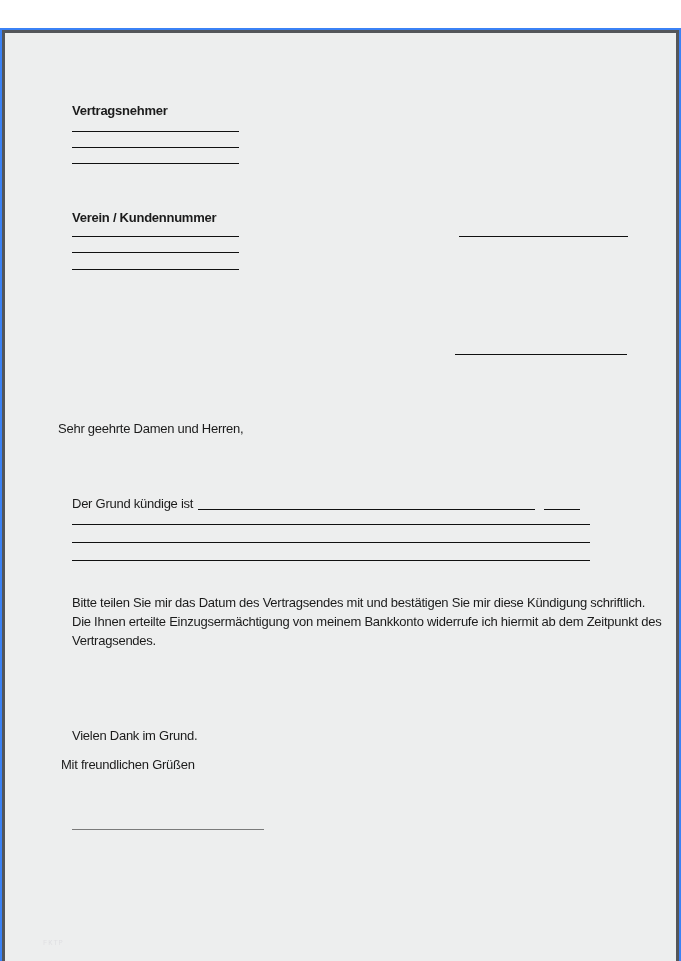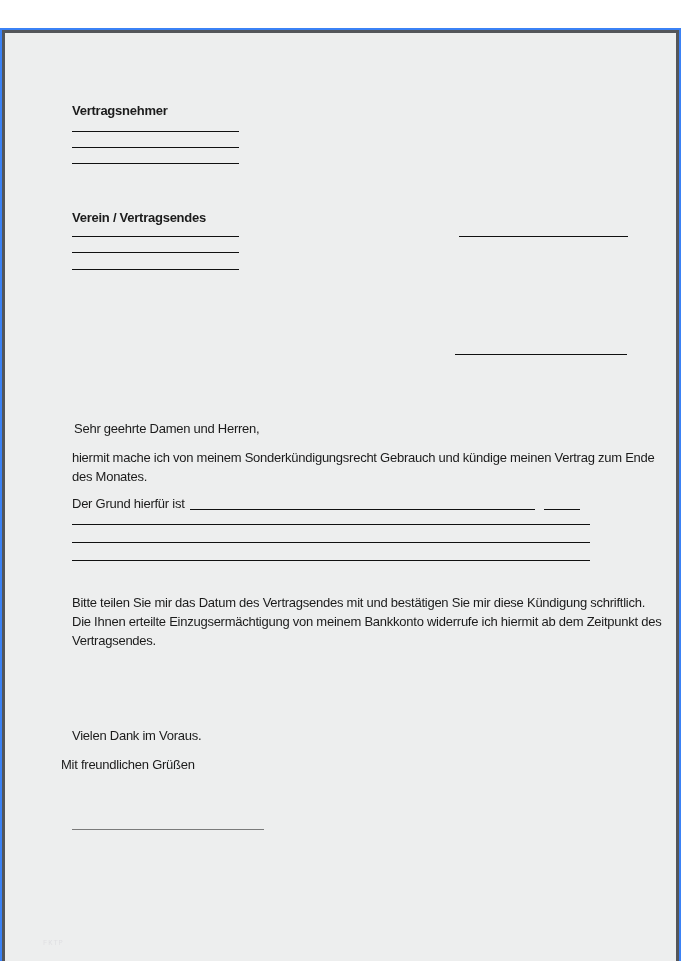--- a/index.html
+++ b/index.html
@@ -74,48 +74,46 @@
 <body>
 
 <div class="page-frame">
   <div class="page">
 
     <div class="txt bold" style="left:67px;top:68px">Vertragsnehmer</div>
     <div class="rule" style="left:67px;top:98px;width:167px"></div>
     <div class="rule" style="left:67px;top:114px;width:167px"></div>
     <div class="rule" style="left:67px;top:130px;width:167px"></div>
 
-    <div class="txt bold" style="left:67px;top:175px">Verein / Vertragsendes</div>
+    <div class="txt bold" style="left:67px;top:175px">Verein / Kundennummer</div>
     <div class="rule" style="left:67px;top:203px;width:167px"></div>
     <div class="rule" style="left:67px;top:219px;width:167px"></div>
     <div class="rule" style="left:67px;top:236px;width:167px"></div>
 
     <div class="rule" style="left:454px;top:203px;width:169px"></div>
 
     <div class="rule" style="left:450px;top:321px;width:172px"></div>
 
-    <div class="txt" style="left:69px;top:386px">Sehr geehrte Damen und Herren,</div>
+    <div class="txt" style="left:53px;top:386px">Sehr geehrte Damen und Herren,</div>
 
-    <div class="txt" style="left:67px;top:415px">hiermit mache ich von meinem Sonderkündigungsrecht Gebrauch und kündige meinen Vertrag zum Ende
-des Monates.</div>
 
     <div class="reason-row" style="top:461px">
-      <span class="txt-inline">Der Grund hierfür ist</span>
+      <span class="txt-inline">Der Grund kündige ist</span>
       <span class="blank grow"></span>
       <span class="blank short"></span>
     </div>
     <div class="rule" style="left:67px;top:491px;width:518px"></div>
     <div class="rule" style="left:67px;top:509px;width:518px"></div>
     <div class="rule" style="left:67px;top:527px;width:518px"></div>
 
     <div class="txt" style="left:67px;top:560px">Bitte teilen Sie mir das Datum des Vertragsendes mit und bestätigen Sie mir diese Kündigung schriftlich.
 Die Ihnen erteilte Einzugsermächtigung von meinem Bankkonto widerrufe ich hiermit ab dem Zeitpunkt des
 Vertragsendes.</div>
 
-    <div class="txt" style="left:67px;top:693px">Vielen Dank im Voraus.</div>
+    <div class="txt" style="left:67px;top:693px">Vielen Dank im Grund.</div>
     <div class="txt" style="left:56px;top:722px">Mit freundlichen Grüßen</div>
 
     <div class="rule gray" style="left:67px;top:796px;width:192px"></div>
 
     <div class="watermark">FKTP</div>
 
   </div>
 </div>
 
 </body></html>

